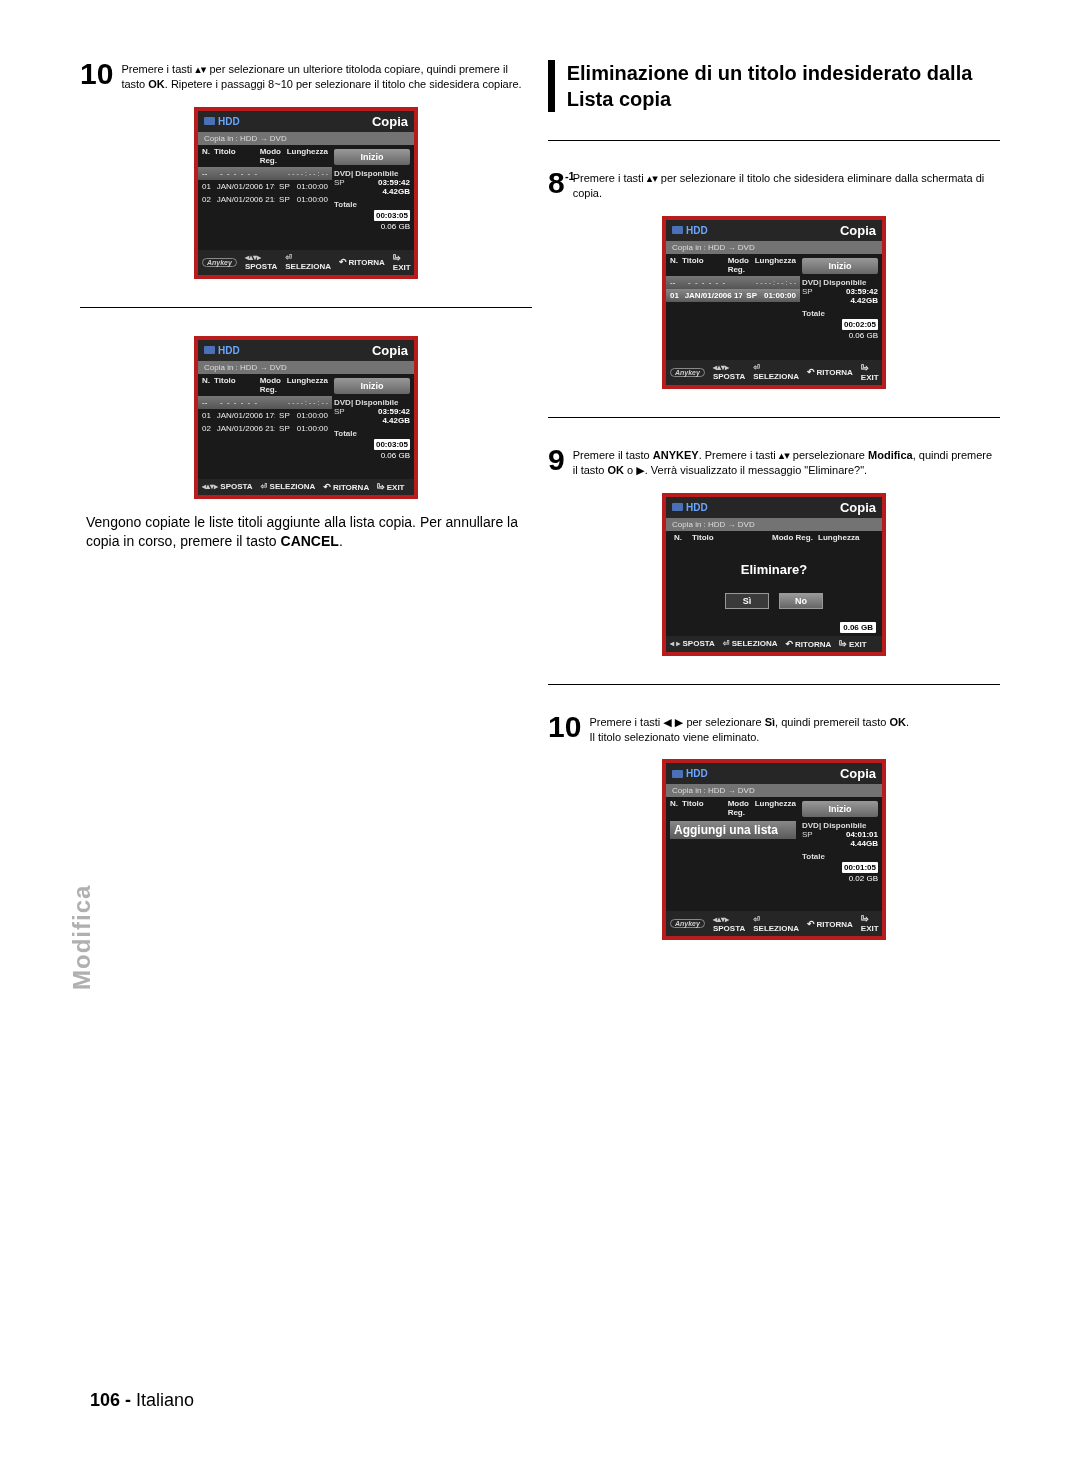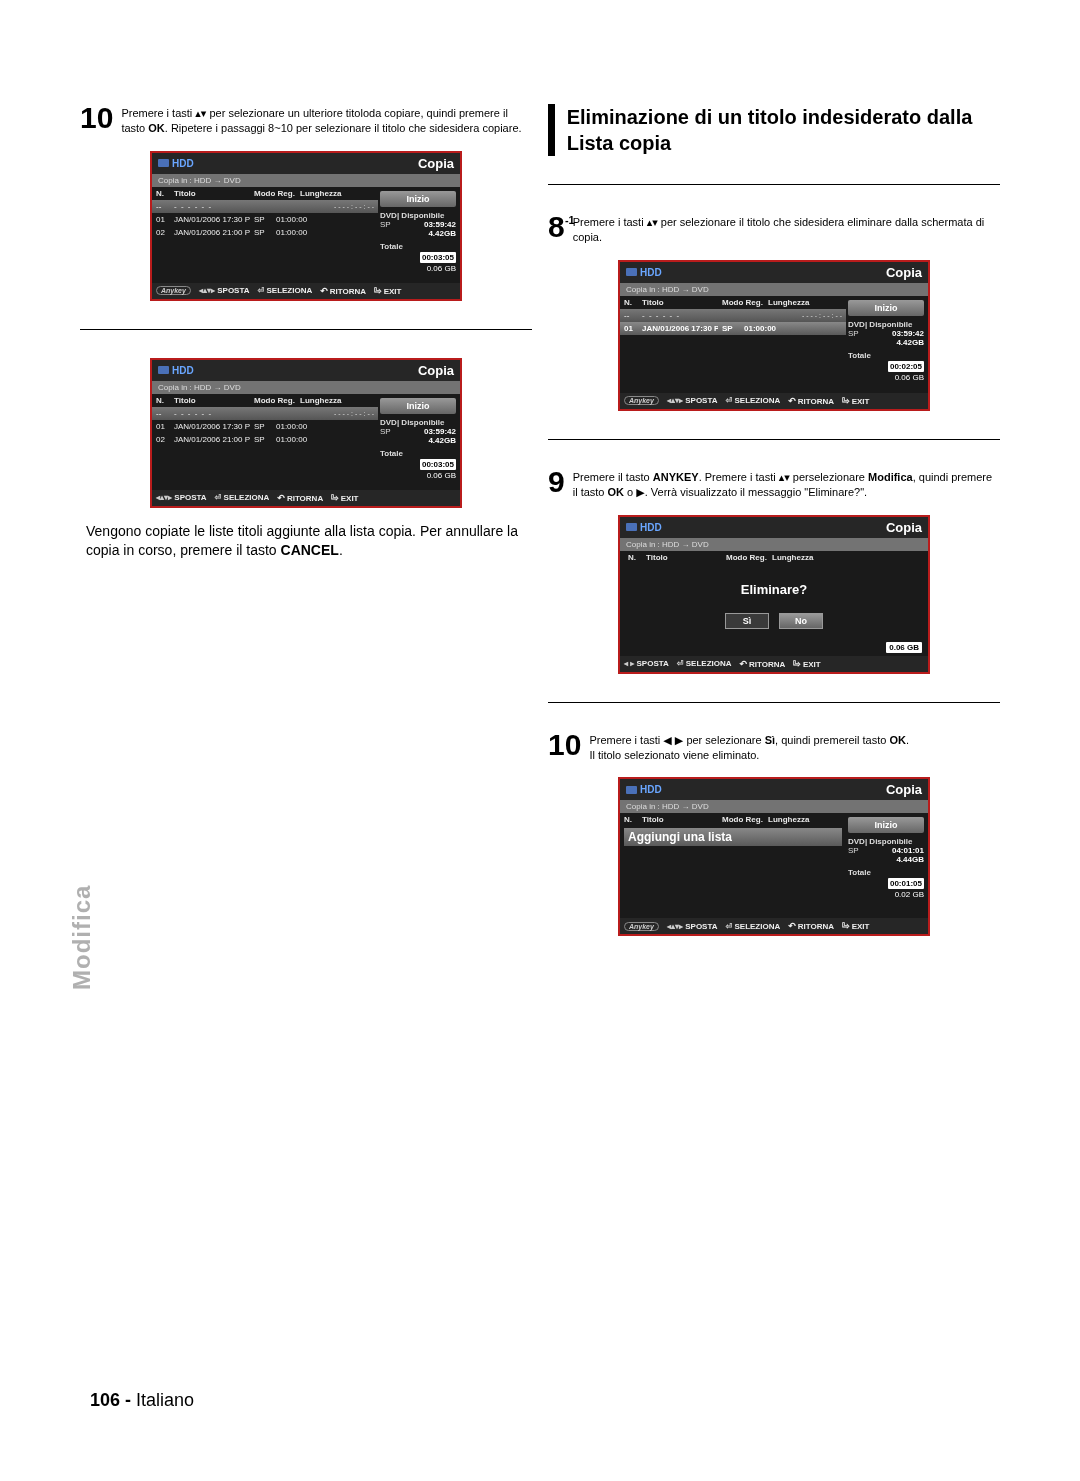--- a/index.html
+++ b/index.html
@@ -6,21 +6,21 @@
   body {
     font-family: Arial, Helvetica, sans-serif;
     background: #fff;
     color: #000;
     width: 1080px;
     height: 1481px;
     position: relative;
     font-size: 14px;
   }
   .page {
-    padding: 104px 80px 40px 80px;
+    padding: 60px 80px 40px 80px;
     display: flex;
     gap: 16px;
     justify-content: flex-end;
   }
   .col {
     flex: 1;
     min-width: 0;
   }
   .step {
     display: flex;
@@ -77,27 +77,27 @@
   }
   .after-text {
     font-size: 14px;
     line-height: 1.4;
     margin: 14px 0 0 0;
     padding: 0 6px;
   }
 
   
   .osd {
-    width: 312px;
+    width: 224px;
     margin: 14px auto 0 auto;
     background: #1a1a1a;
     font-family: Arial, sans-serif;
     color: #fff;
     font-size: 9px;
-    border: 2px solid #b91c1c;
+    border: 4px solid #b91c1c;
   }
   .osd .titlebar {
     display: flex;
     justify-content: space-between;
     align-items: center;
     background: #262626;
     padding: 3px 6px;
     font-size: 9px;
   }
   .osd .hdd-tag {

